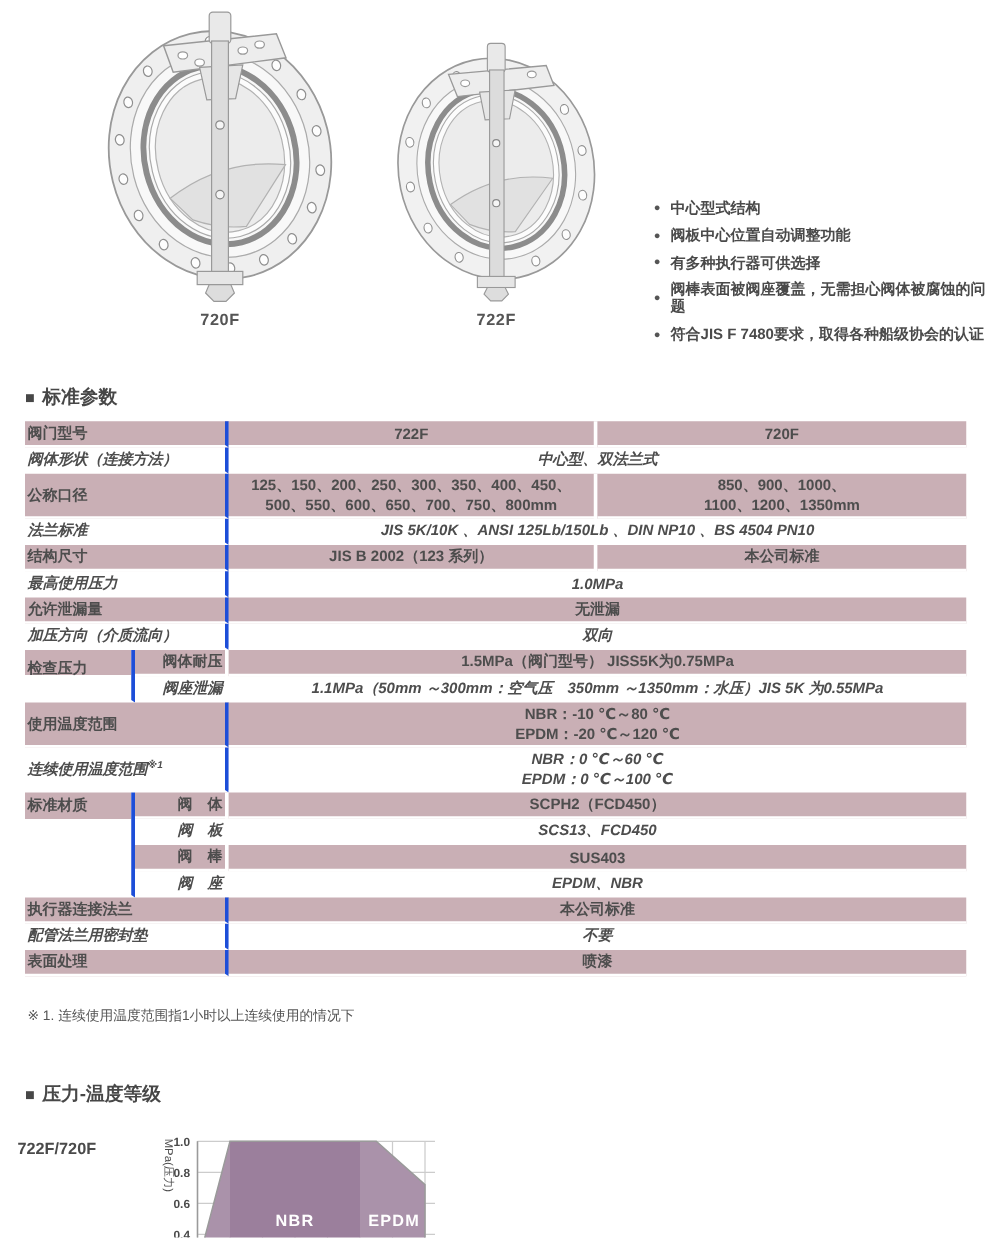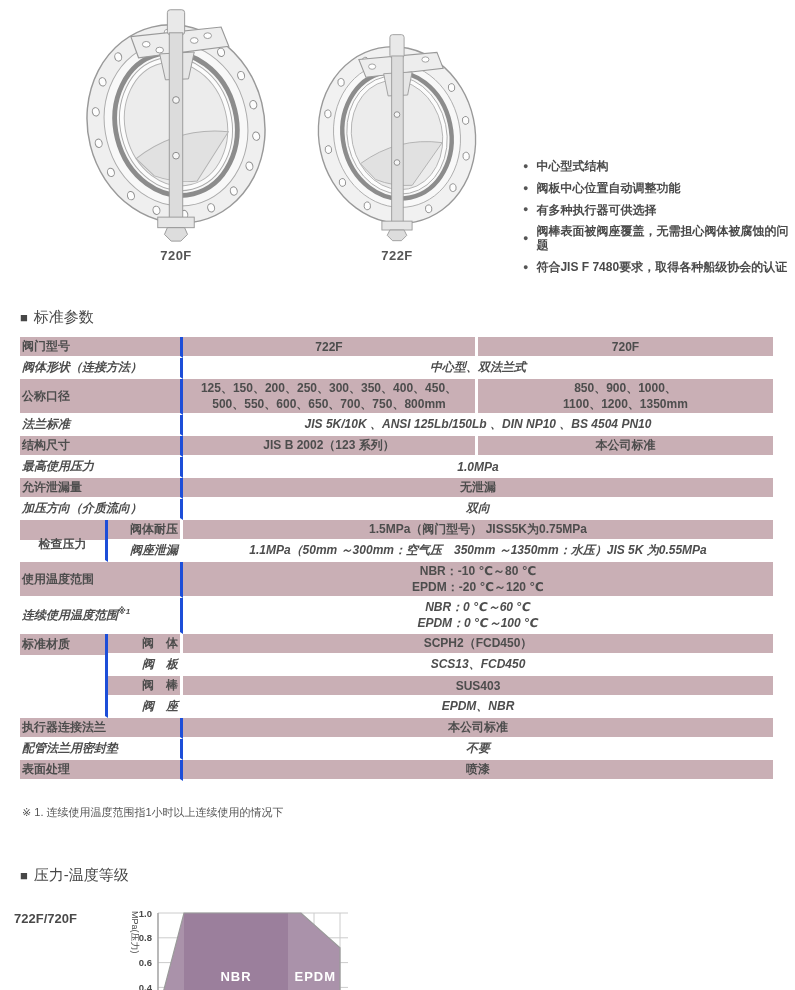--- a/index.html
+++ b/index.html
@@ -24,38 +24,38 @@
   .valve-label { position:absolute; text-align:center; font-size:13px; font-weight:bold; color:#555; letter-spacing:.5px; }
   .valve-label.l720 { left:62px;  top:248px; width:228px; }
   .valve-label.l722 { left:292px; top:248px; width:210px; }
 
   .features { position:absolute; left:523px; top:160px; width:272px; list-style:none; }
   .features li { display:flex; align-items:center; gap:8px; margin-bottom:8px;
                  font-size:12px; font-weight:600; color:#4a4a4a; line-height:1.15; }
   .features .dot { font-size:9px; color:#555; flex:0 0 auto; transform:translateY(-1px); }
 
   
-  .section-title { margin:8px 0 10px 20px; font-size:15px; font-weight:normal; color:#474747; }
+  .section-title { margin:8px 0 10px 20px; font-size:15px; font-weight:bold; color:#474747; }
   .section-title .marker { font-size:13px; margin-right:6px; }
 
   
   table.spec { border-collapse:separate; border-spacing:0; table-layout:fixed;
                width:753px; margin-left:20px; }
   table.spec td { font-size:12px; font-weight:600; color:#4d4d4d;
                   height:16px; padding:1px 2px; border-bottom:2px solid #fff;
                   overflow:hidden; white-space:nowrap; }
   tr.p td { background:var(--table-row); }
   tr.w td { background:#fff;font-style:italic; }
   td.lbl  { text-align:left; padding-left:8px;  border-right:3px solid #1d4ed8; }
   td.sub  { text-align:right; padding-left:10px; border-right:3px solid #fff; }
   td.val  { text-align:center; }
   td.v1   { border-right:3px solid #fff; }
   tr.tall td { height:32px; }
   td .ln { line-height:16px; }
-  table.spec td.split2 { background:linear-gradient(to bottom, var(--table-row) 50%, #fff 50%) !important; vertical-align:top; padding-top:16px;text-align:center; }
+  table.spec td.split2 { background:linear-gradient(to bottom, var(--table-row) 50%, #fff 50%) !important; vertical-align:top; padding-top:6px; }
   table.spec td.split4 { background:linear-gradient(to bottom, var(--table-row) 26%, #fff 26%) !important; vertical-align:top; padding-top:2px; }
   sup.note { font-size:8px; vertical-align:super; }
 
   .footnote { margin:24px 0 0 22px; font-size:11px; font-weight:400; color:#555; }
 
   
   .pt-section { margin-top:46px; }
   .chart-wrap { display:flex; margin:14px 0 0 14px; }
   .model-label { width:94px; padding-top:12px; font-size:13px; font-weight:bold; color:#4a4a4a; }
   #pt-chart { width:340px; height:168px; display:block; }

